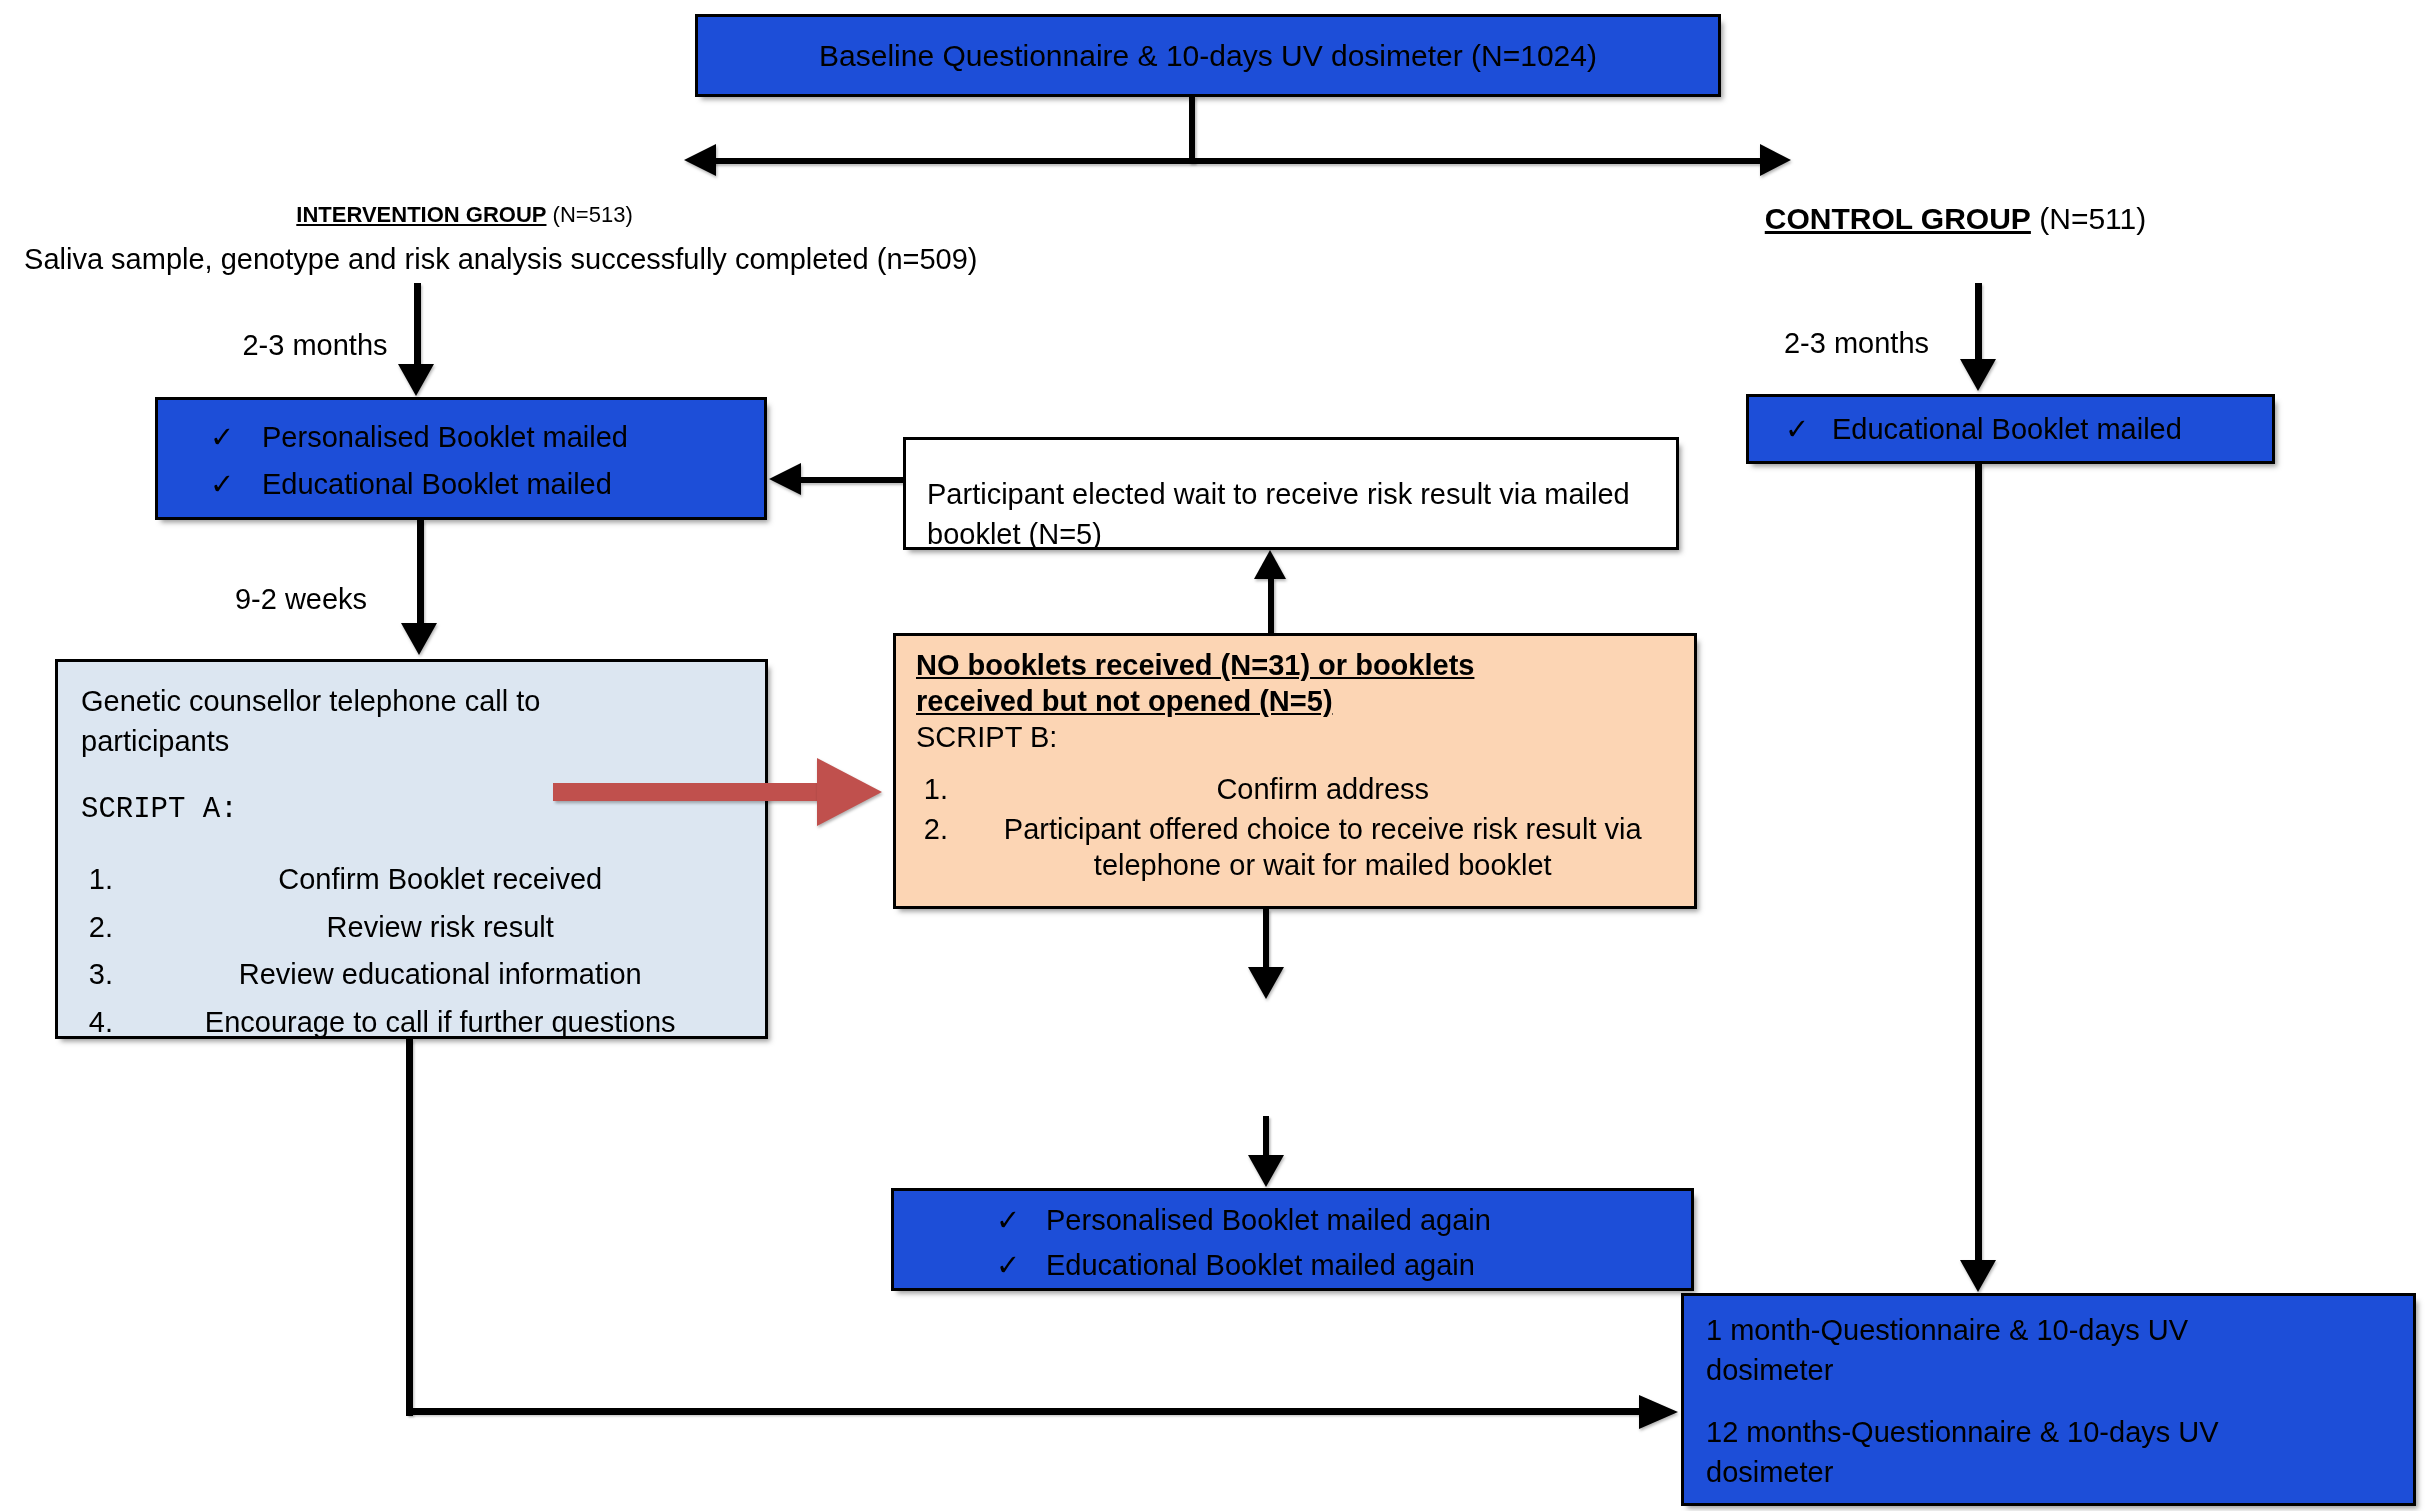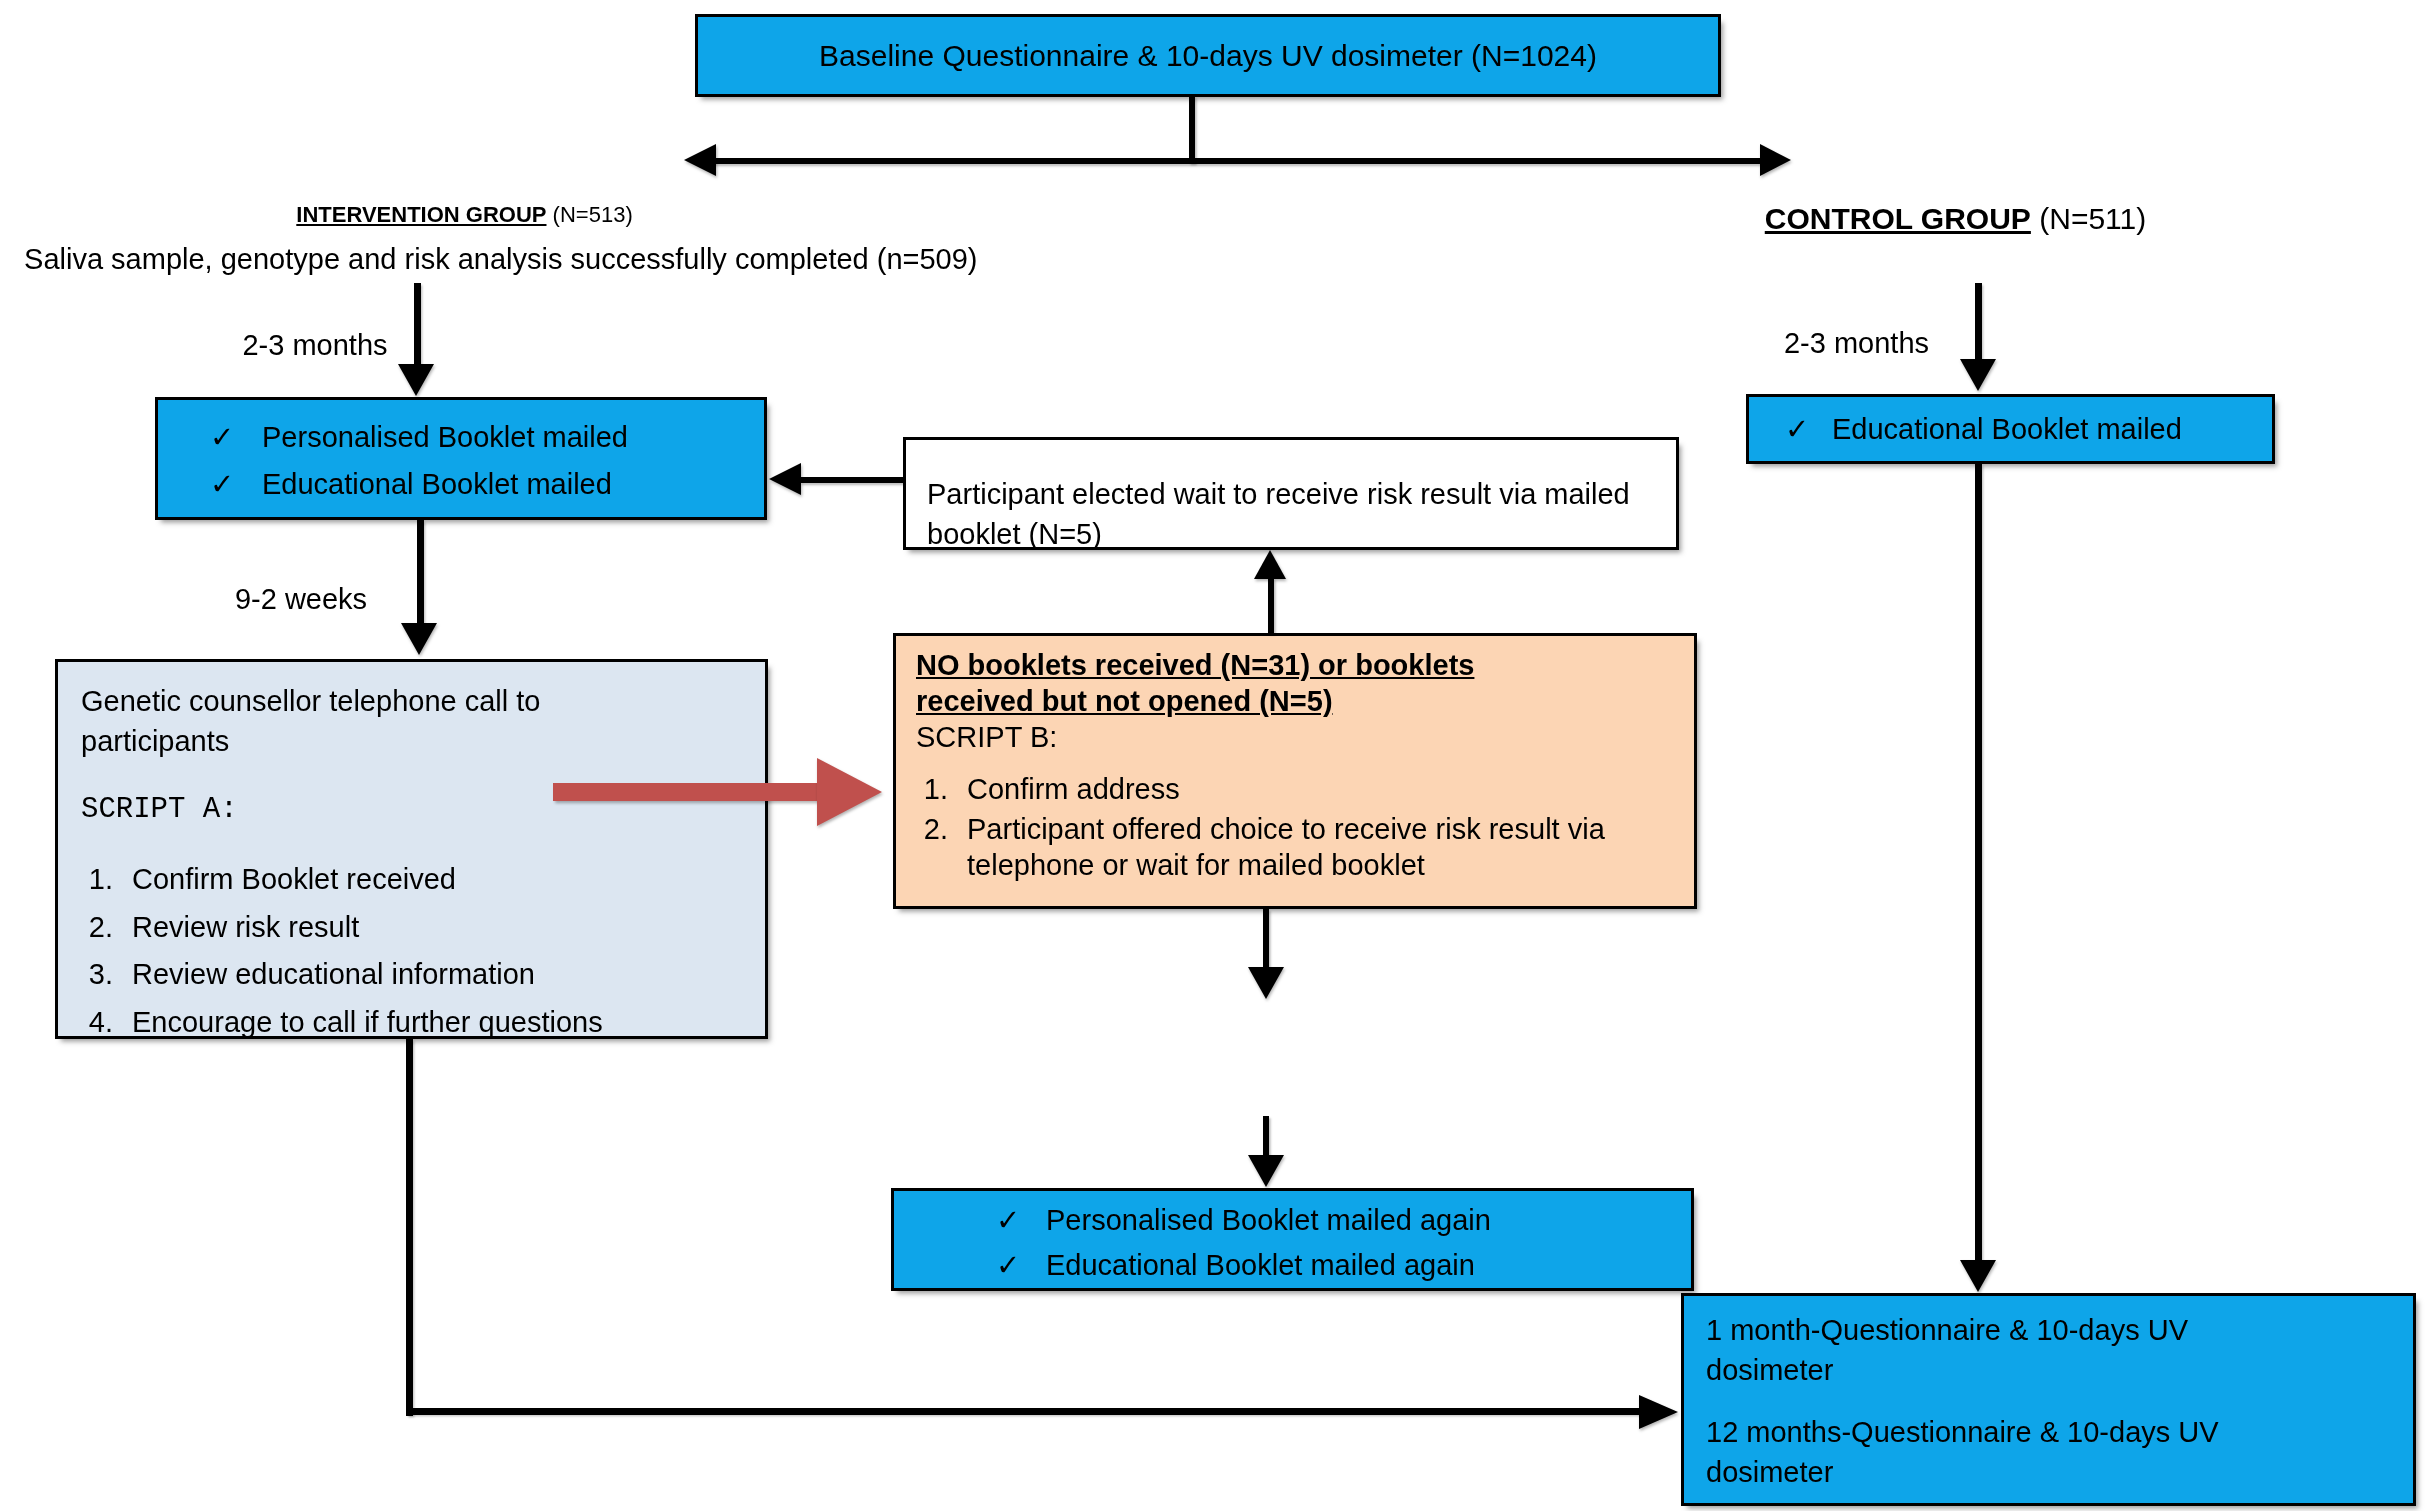--- a/index.html
+++ b/index.html
@@ -13,21 +13,21 @@
     overflow:hidden;
   }
   .box{
     position:absolute;
     border:3.3px solid #000;
     box-sizing:border-box;
     box-shadow:3.9px 5.5px 5px -2.2px rgba(60,60,60,0.5);
     font-size:29px;
     line-height:1.38;
   }
-  .green{background:#0ea5e9;}
+  .green{background:#1d4ed8;}
   .blue{background:#dce6f1;}
   .orange{background:#fcd5b4;}
   .whitebg{background:#ffffff;}
   .label{
     position:absolute;
     font-size:29px;
     text-align:center;
     white-space:nowrap;
   }
   .bu{font-weight:bold;text-decoration:underline;}
@@ -37,21 +37,21 @@
   .ah{position:absolute;width:0;height:0;filter:drop-shadow(1.7px 2.2px 1.7px rgba(0,0,0,0.3));}
   .ah-down{border-left:18px solid transparent;border-right:18px solid transparent;border-top:32px solid #000;}
   .ah-up{border-left:16px solid transparent;border-right:16px solid transparent;border-bottom:29px solid #000;}
   .ah-left{border-top:16.6px solid transparent;border-bottom:16.6px solid transparent;border-right:32px solid #000;}
   .ah-right{border-top:16.6px solid transparent;border-bottom:16.6px solid transparent;border-left:31px solid #000;}
   .ah-red-right{border-top:34px solid transparent;border-bottom:34px solid transparent;border-left:65px solid #c0504d;}
   .check-row{display:flex;align-items:baseline;}
   .tick{flex:0 0 52px;}
   .tick2{flex:0 0 50px;}
   ol{margin:0;padding-left:40px;}
-  ol li{padding-left:11px;margin-bottom:7.7px;}
+  ol li{padding-left:11px;margin-bottom:7.7px;text-align:center;}
   .p0{margin:0;}
 </style>
 </head>
 <body>
 
 <div class="canvas">
 
   <div class="box green center-flex" style="left:695px;top:14px;width:1026px;height:83px;font-size:30px;">
     <span>Baseline Questionnaire &amp; 10-days UV dosimeter (N=1024)</span>
   </div>

